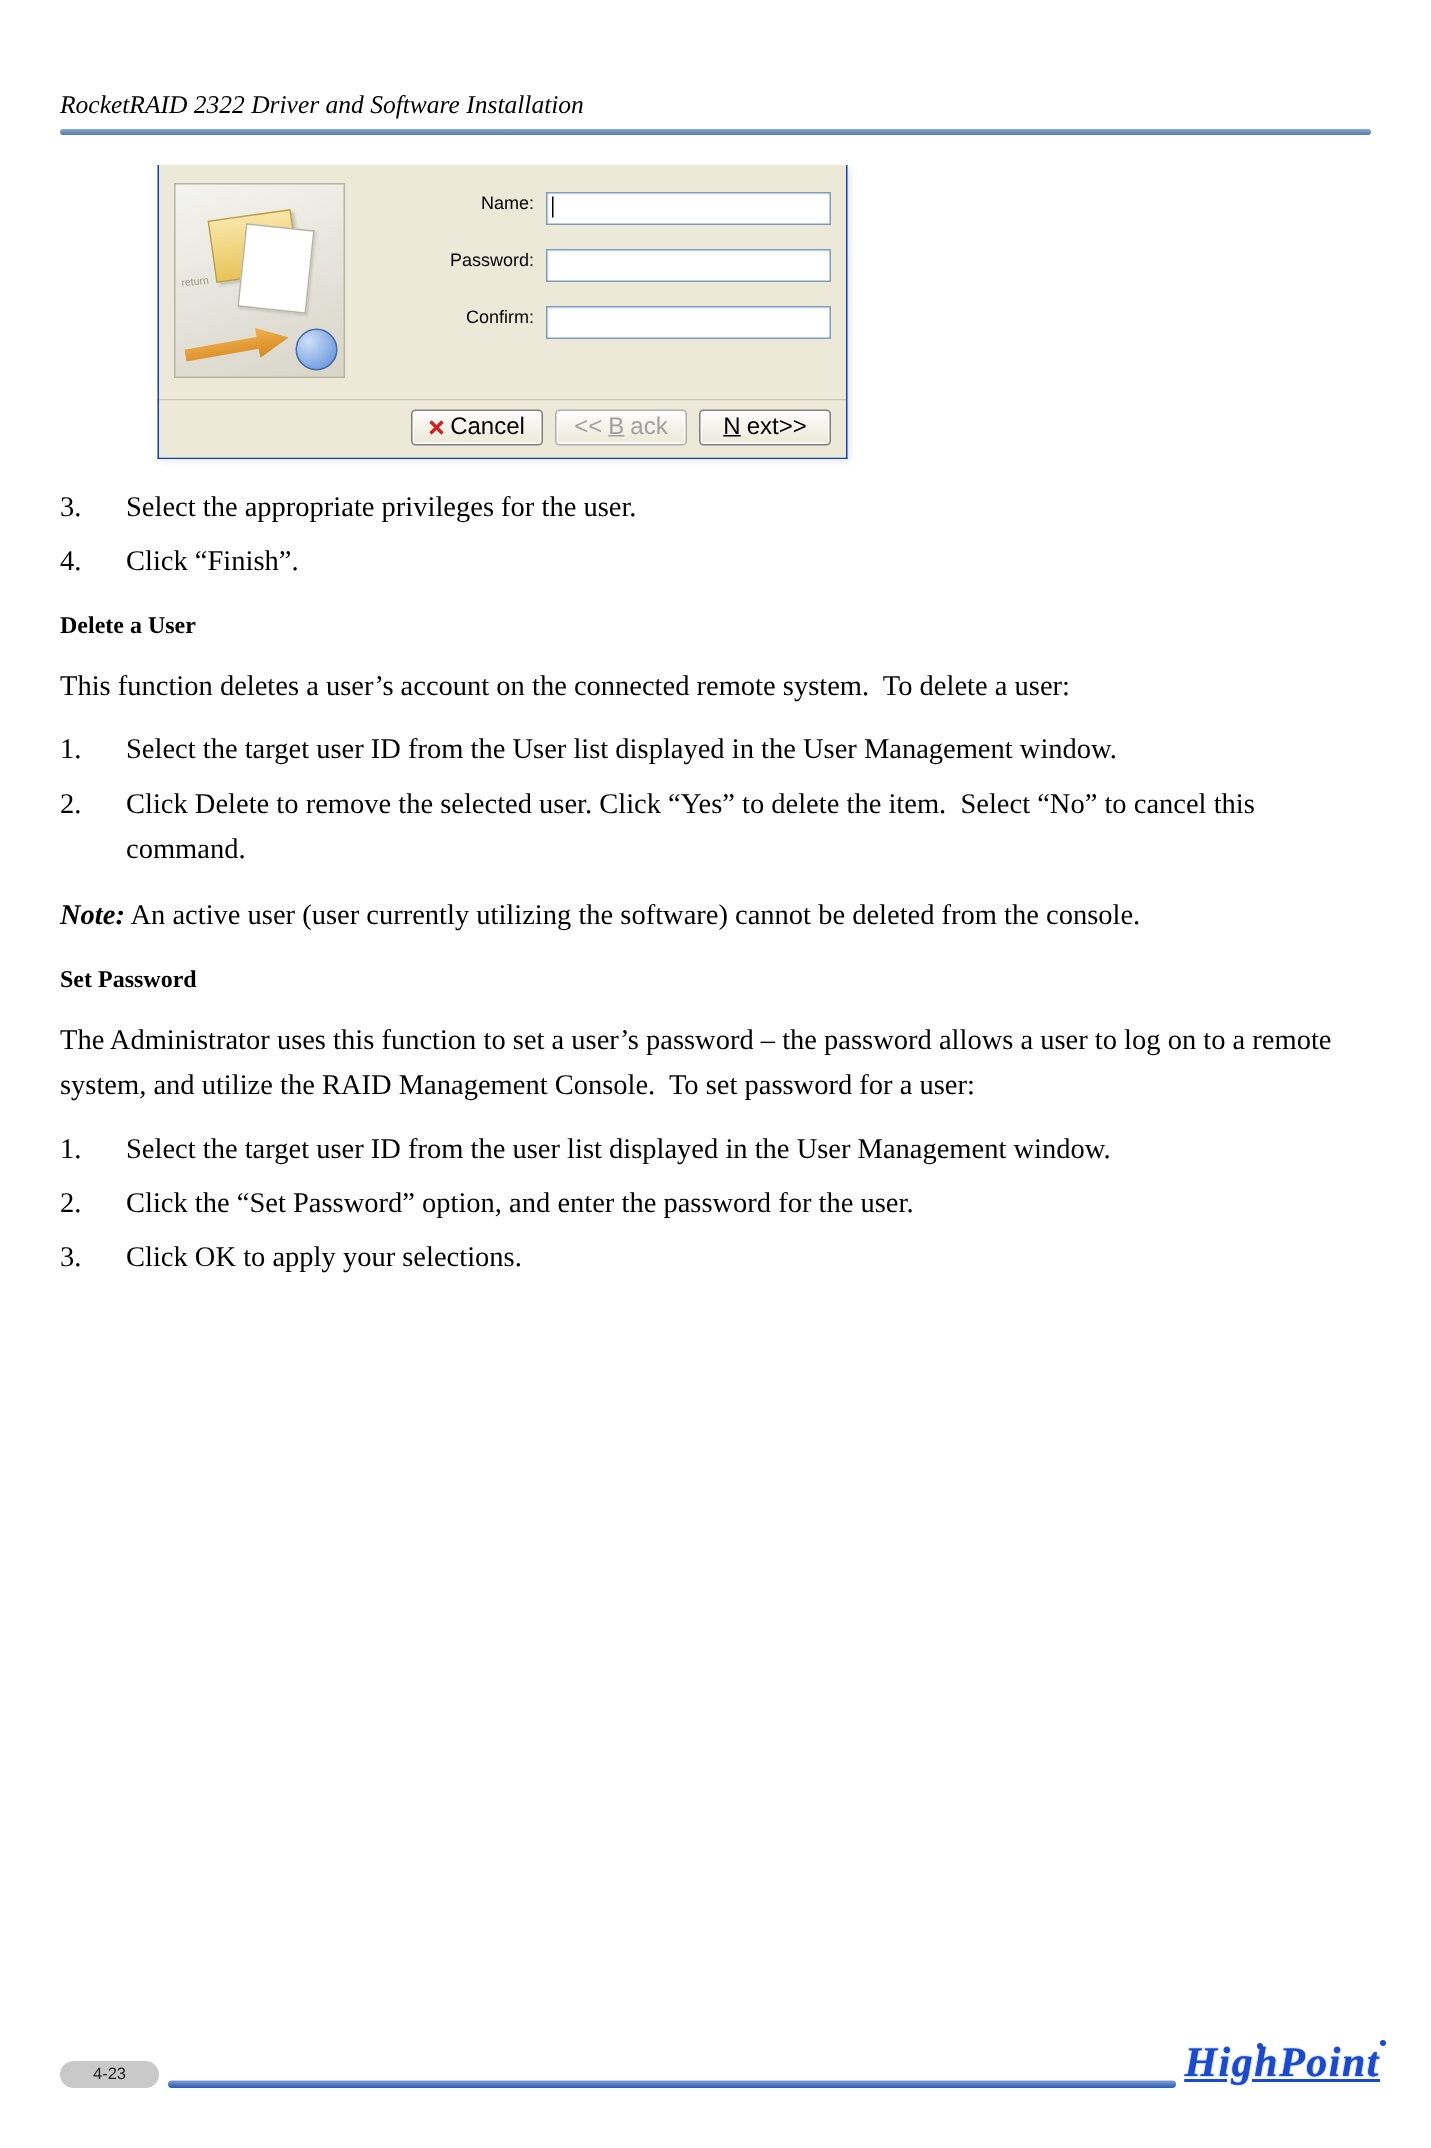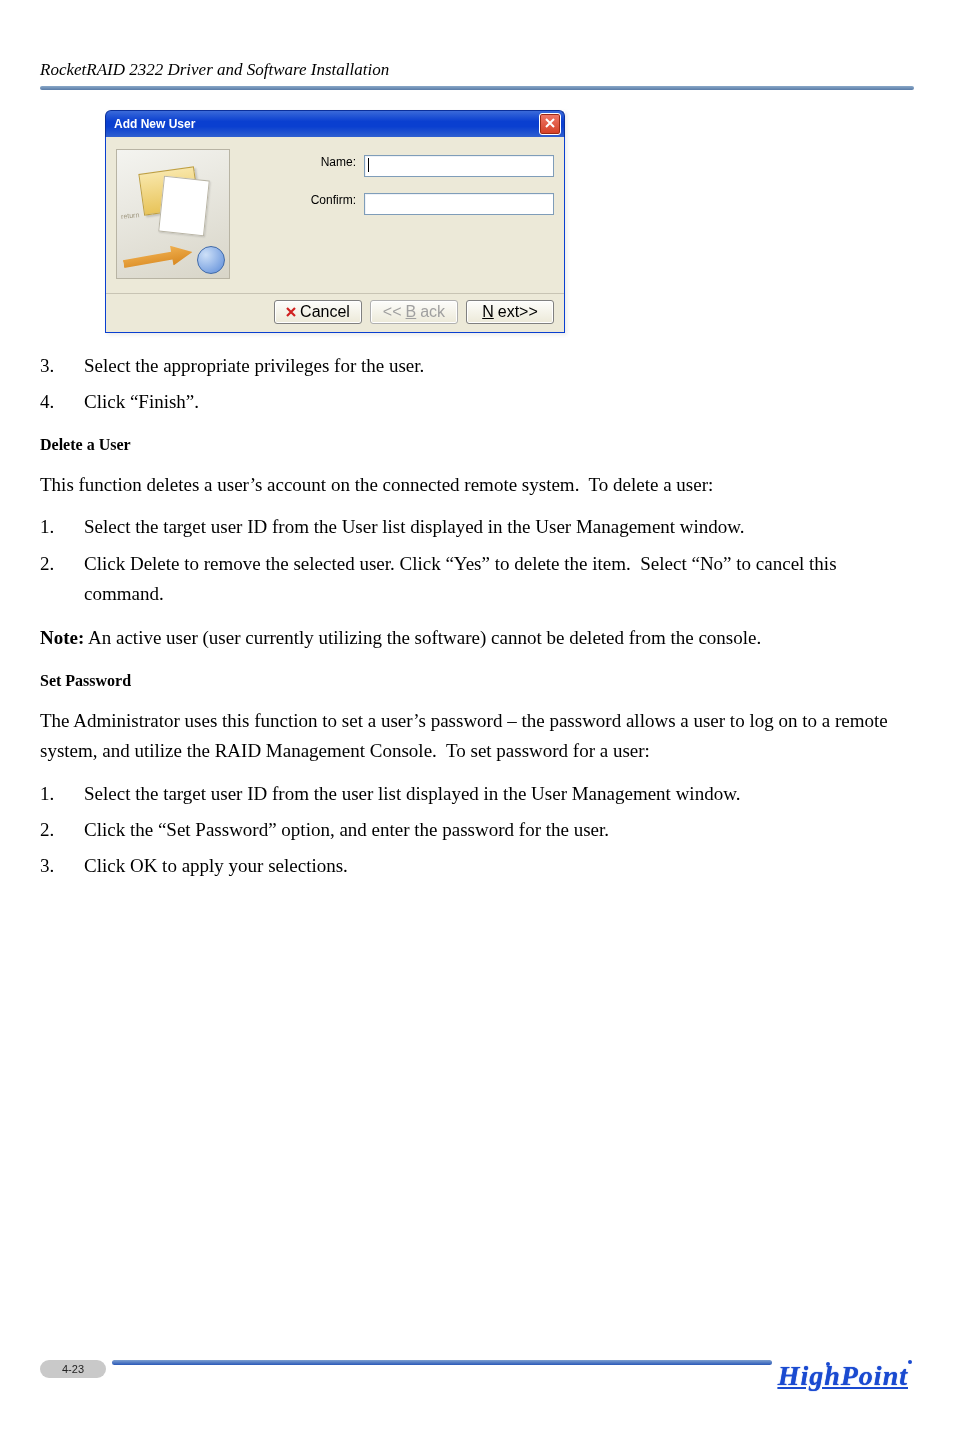--- a/index.html
+++ b/index.html
@@ -213,31 +213,32 @@
   }
   h2.section {
     font-size: 16px;
     font-weight: bold;
     margin: 18px 0 16px 0;
   }
   .para {
     margin: 0 0 12px 0;
   }
   .note-label {
+    font-style: italic;
     font-weight: bold;
   }
 
   
   .footer {
     position: absolute;
     left: 40px;
-    right: 40px;
+    right: 28px;
     bottom: 40px;
     display: flex;
-    align-items: flex-start;
+    align-items: flex-end;
   }
   .pagepill {
     background: #c9c9c9;
     border-radius: 11px;
     padding: 3px 22px;
     font-size: 11px;
     font-family: Arial, sans-serif;
     color: #222;
   }
   .footer-rule {
@@ -271,45 +272,39 @@
 </head>
 <body>
 
 <div class="page">
 
   <div class="header-title">RocketRAID 2322 Driver and Software Installation</div>
   <div class="header-rule"></div>
 
   <div class="dialog-wrap">
     <div class="dialog">
-      <div class="tb">
-        <span class="tb-title">Add New User</span>
-        <span class="tb-close">
-          <span>
-            <svg viewBox="0 0 10 10">
-                <path d="M1 1 L9 9 M9 1 L1 9" stroke="#fff" stroke-width="2" fill="none"></path>
-              </svg>
-          </span>
-        </span>
-      </div>
       <div class="dlg-body">
         <div class="dlg-content">
           <div class="dlg-img">
             <div class="folder"></div>
             <div class="paper"></div>
             <div class="arrow"></div>
             <div class="badge"></div>
             <div class="watermark">return</div>
           </div>
           <div class="fields">
             <div class="frow">
               <div class="flabel">Name:</div>
               <div class="finput">
                   <span class="caret"></span>
                 </div>
+            </div>
+            <div class="frow">
+              <div class="flabel">Password:</div>
+              <div class="finput"></div>
             </div>
             <div class="frow">
               <div class="flabel">Confirm:</div>
               <div class="finput"></div>
             </div>
           </div>
         </div>
         <div class="dlg-buttons">
           <span class="btn">
             <span class="x-ico">

